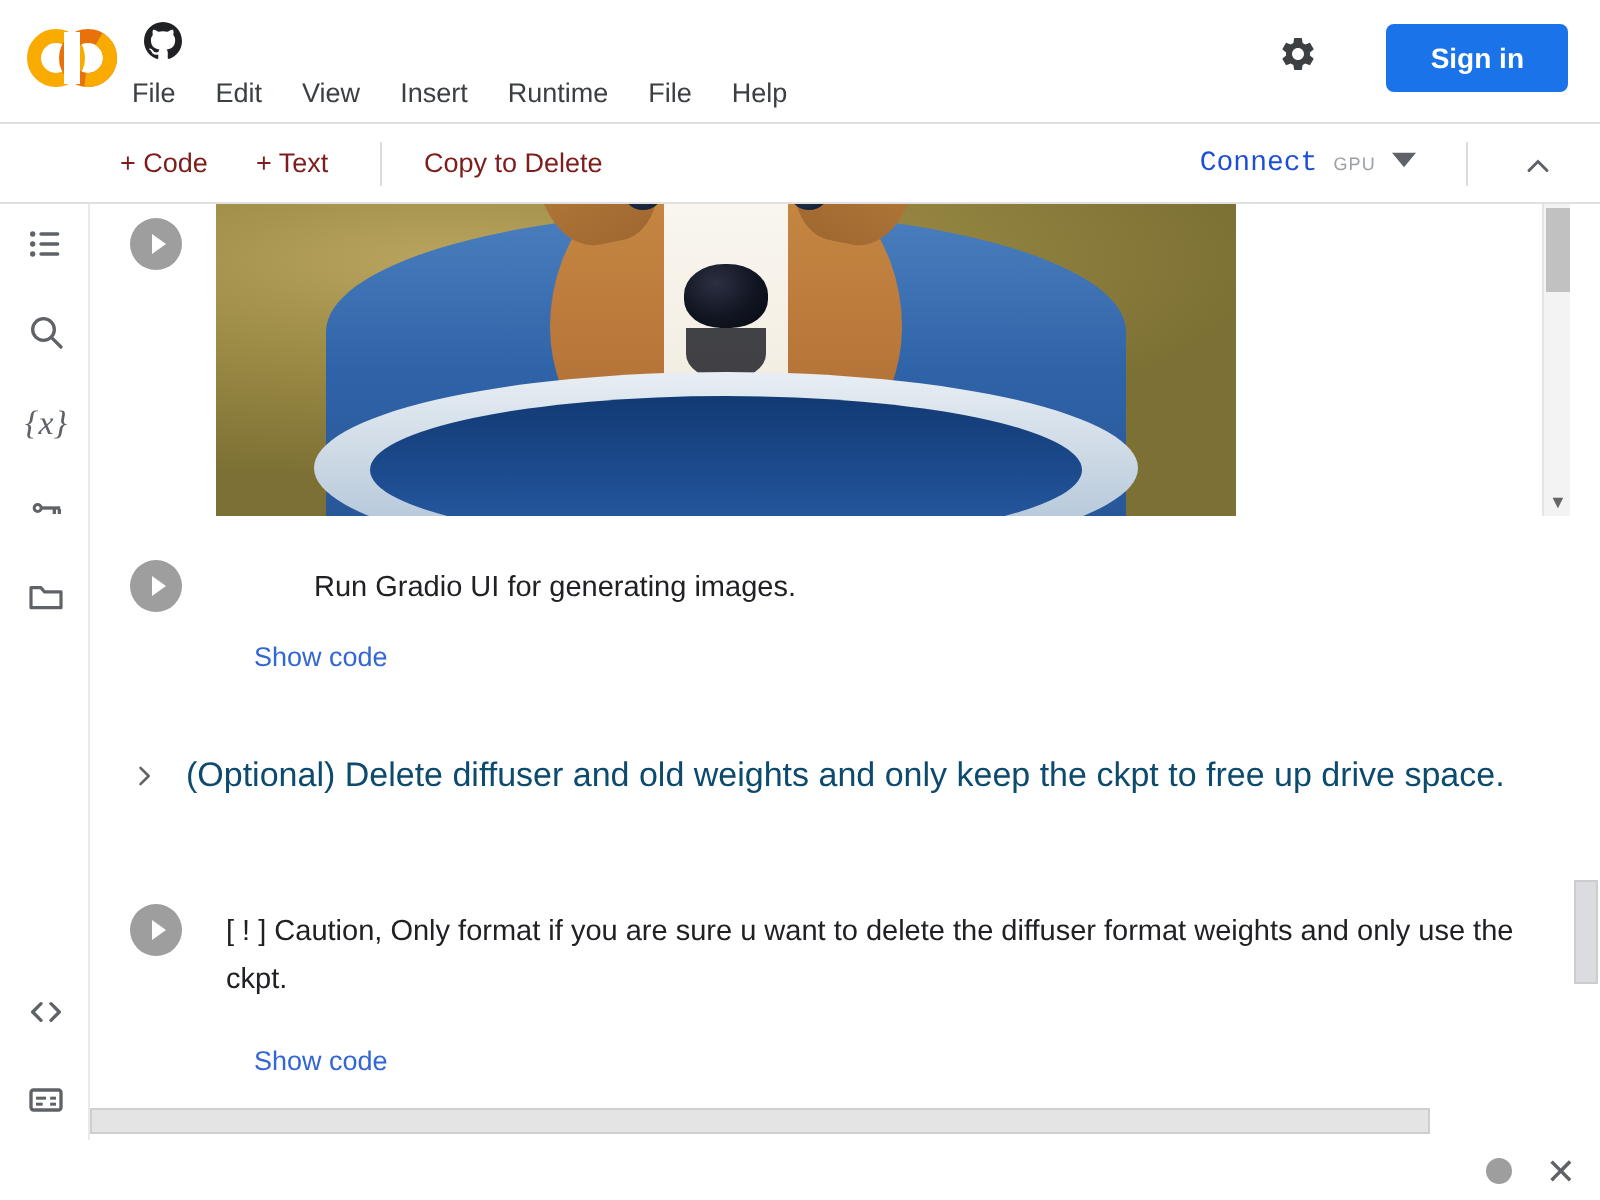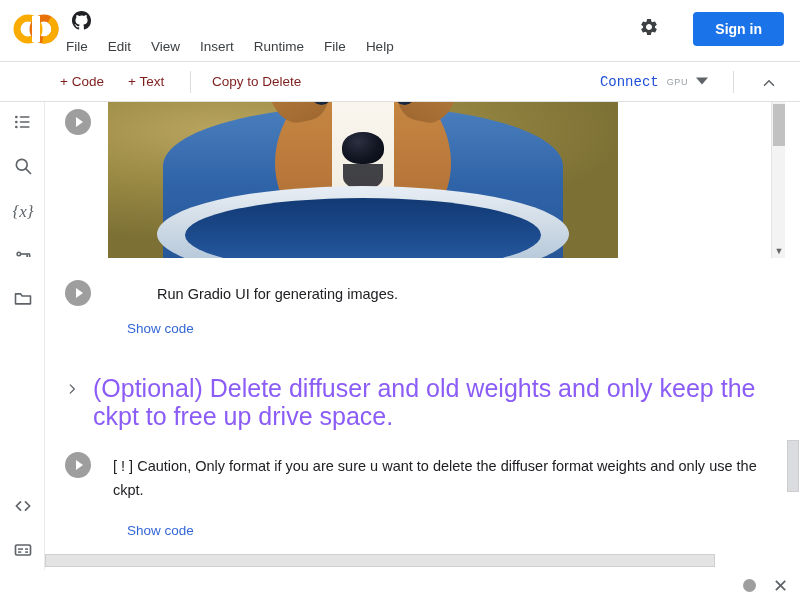--- a/index.html
+++ b/index.html
@@ -272,21 +272,21 @@
     font-size: 14.5px; color: #202124;
     line-height: 24px;
   }
   .show-code {
     position: absolute;
     font-size: 13.5px; color: #3367d6;
     cursor: pointer;
   }
   .section-head {
     position: absolute;
-    font-size: 25px; color: #8b5cf6;
+    font-size: 17px; color: #0c4a6e;
     line-height: 28px;
     width: 680px;
   }
   .chevron-right {
     position: absolute;
     font-size: 19px; color: #5f6368;
     cursor: pointer;
   }
 
   

